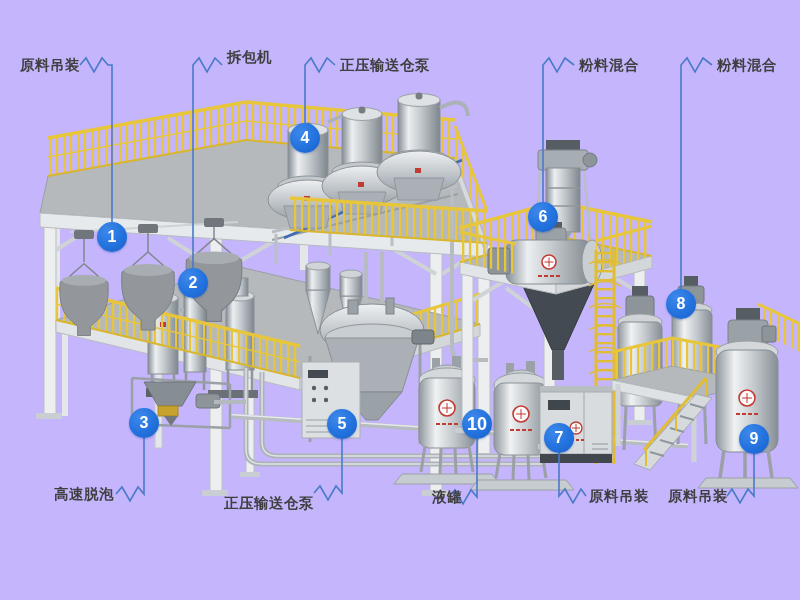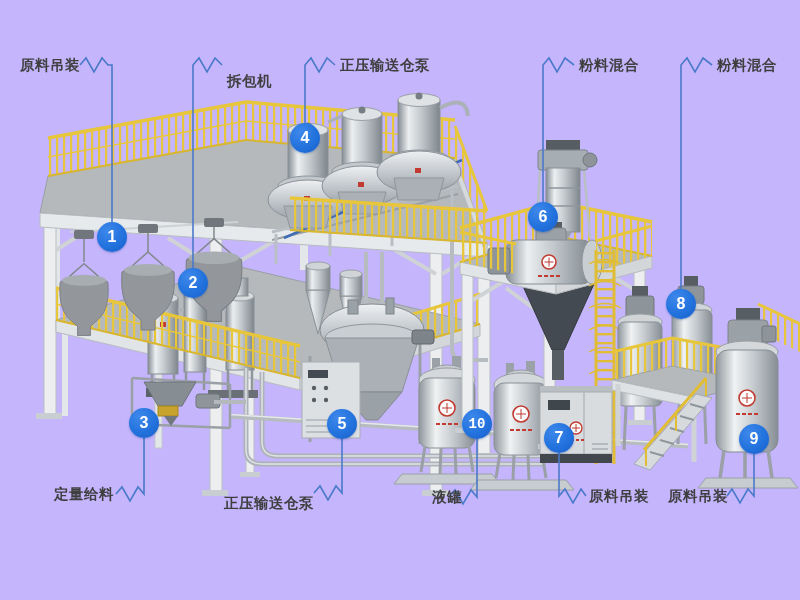--- a/index.html
+++ b/index.html
@@ -12,21 +12,21 @@
     position:absolute;font-size:14.5px;font-weight:700;color:#3f3f3f;
     letter-spacing:0.5px;white-space:nowrap;line-height:15px;
   }
   .marker{
     position:absolute;width:30px;height:30px;border-radius:50%;
     background:radial-gradient(circle at 35% 30%, #3e88eb 0%, #2272dd 55%, #1a5fc9 100%);
     color:#fff;font-size:16px;font-weight:700;
     display:flex;align-items:center;justify-content:center;
     box-shadow:0 1px 2px rgba(20,60,140,.35);
   }
-  .marker.wide{font-size:14px;font-family:Liberation Mono, monospace;}
+  .marker.wide{font-size:18px;}
 </style>
 </head>
 <body>
 
 <div class="stage">
 
 <svg class="scene" viewBox="0 0 800 600" width="800" height="600">
   <defs>
     <linearGradient id="cylH" x1="0" y1="0" x2="1" y2="0">
       <stop offset="0" stop-color="#848c93"></stop>
@@ -455,25 +455,25 @@
     <path d="M681,289 L681,65 L687,58 L695,72 L703,58 L712,65"></path>
     <path d="M144,438 L144,494 L138,487 L130,501 L122,487 L116,494"></path>
     <path d="M342,439 L342,493 L336,486 L328,500 L320,486 L314,493"></path>
     <path d="M477,439 L477,497 L471,490 L463,504 L455,490 L449,497"></path>
     <path d="M559,453 L559,496 L565,489 L573,503 L581,489 L586,496"></path>
     <path d="M754,454 L754,496 L748,489 L740,503 L732,489 L727,496"></path>
   </g>
 </svg>
 
 <div class="cn-label" style="left:20px;top:58px">原料吊装</div>
-<div class="cn-label" style="left:227px;top:74px">拆包机</div>
+<div class="cn-label" style="left:227px;top:50px">拆包机</div>
 <div class="cn-label" style="left:340px;top:58px">正压输送仓泵</div>
 <div class="cn-label" style="left:579px;top:58px">粉料混合</div>
 <div class="cn-label" style="left:717px;top:58px">粉料混合</div>
-<div class="cn-label" style="left:54px;top:487px">定量给料</div>
+<div class="cn-label" style="left:54px;top:487px">高速脱泡</div>
 <div class="cn-label" style="left:224px;top:496px">正压输送仓泵</div>
 <div class="cn-label" style="left:432px;top:490px">液罐</div>
 <div class="cn-label" style="left:589px;top:489px">原料吊装</div>
 <div class="cn-label" style="left:668px;top:489px">原料吊装</div>
 
 <div class="marker" style="left:97px;top:222px">1</div>
 <div class="marker" style="left:178px;top:268px">2</div>
 <div class="marker" style="left:129px;top:408px">3</div>
 <div class="marker" style="left:290px;top:123px">4</div>
 <div class="marker" style="left:327px;top:409px">5</div>

